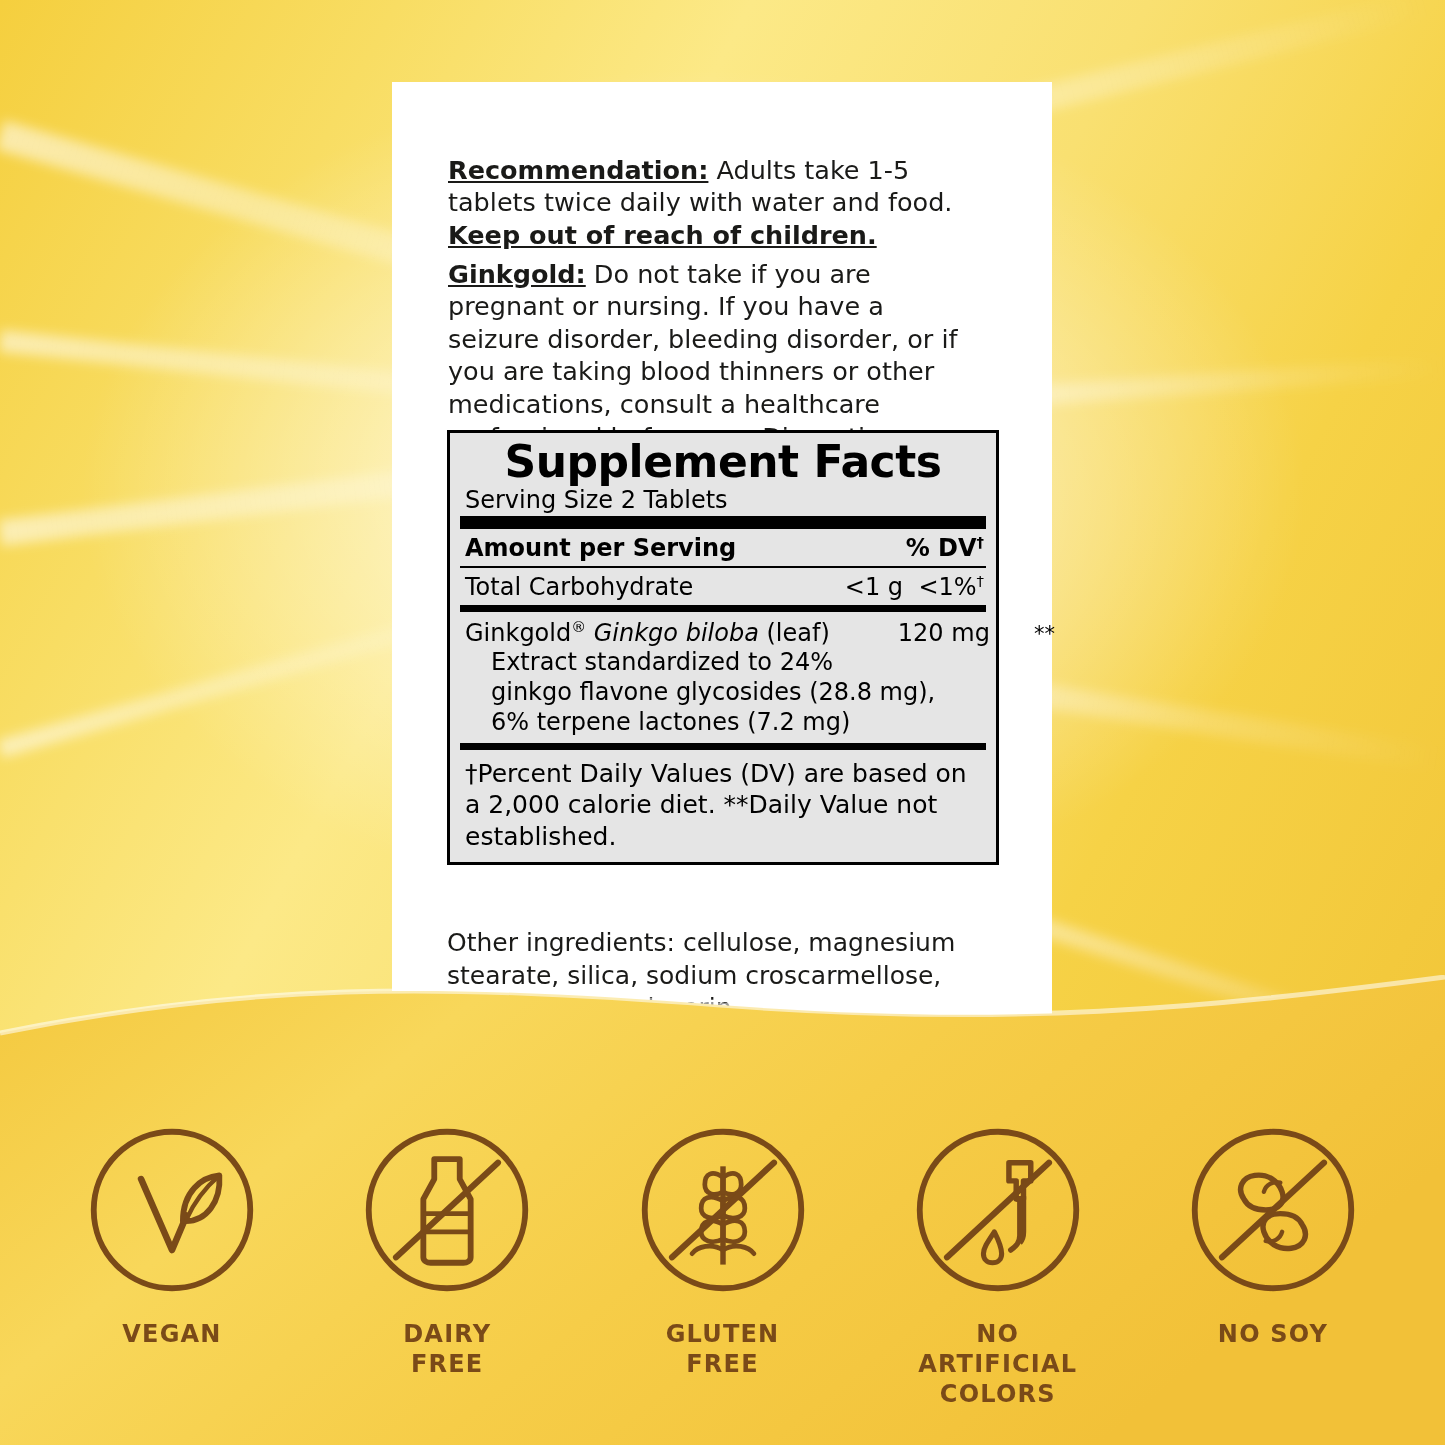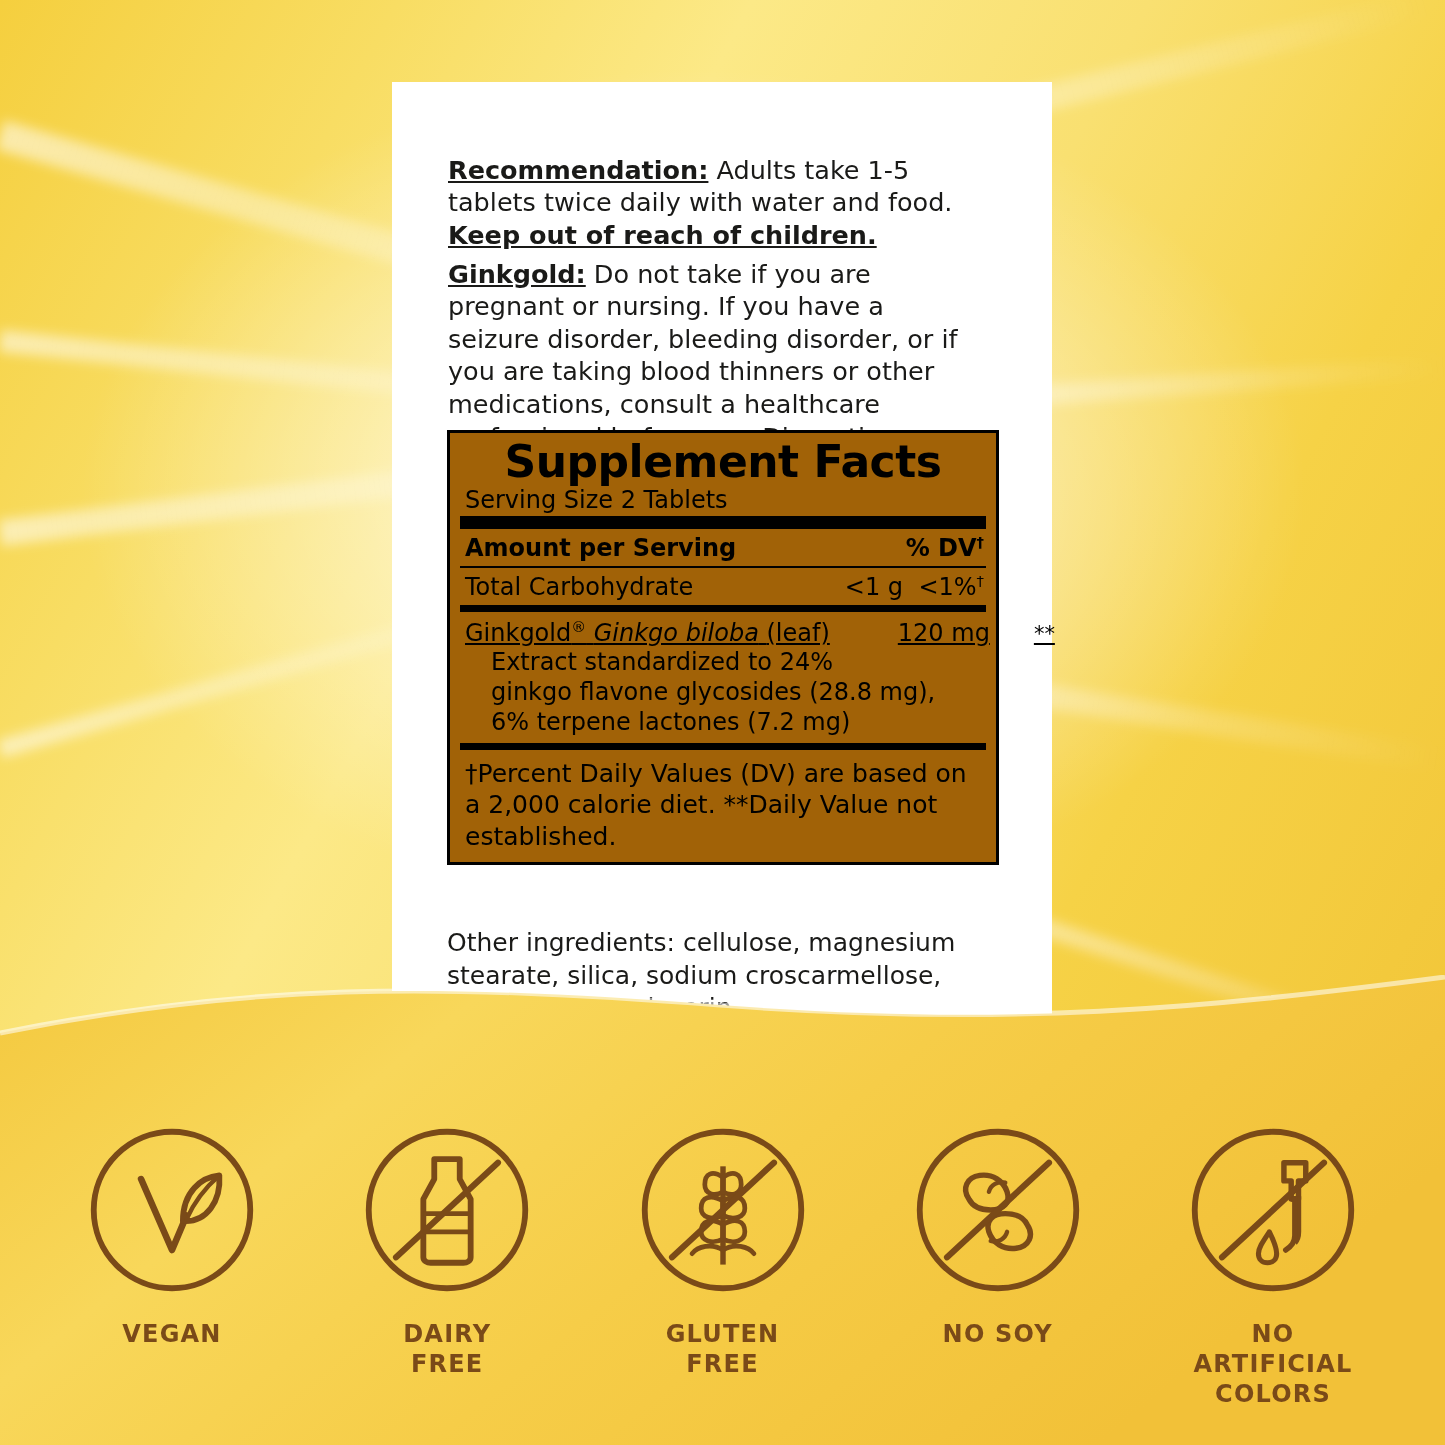--- a/index.html
+++ b/index.html
@@ -73,21 +73,21 @@
   .bold { font-weight: bold; text-decoration: underline; }
 
   
   #sf-box {
     position: absolute;
     left: 55px;
     top: 348px;
     width: 552px;
     border: 3px solid #000;
     box-sizing: border-box;
-    background: #a16207;
+    background: #e5e5e5;
     padding: 0 0 0 0;
   }
   #sf-title {
     font-size: 44px;
     font-weight: bold;
     letter-spacing: -0.5px;
     text-align: center;
     margin: 6px 10px 0 10px;
     color: #000;
     line-height: 1.05;
@@ -120,21 +120,20 @@
   #sf-ingredient {
     margin: 0 12px 0 15px;
     padding: 6px 0 6px 0;
     font-size: 24px;
     color: #000;
   }
   #sf-ing-top {
     display: flex;
     justify-content: flex-start;
     align-items: baseline;
-    text-decoration: underline;
   }
   #sf-ing-name { flex: 0 0 auto; }
   #sf-ing-amt { margin-left: 68px; white-space: nowrap; }
   #sf-ing-dv { margin-left: 44px; font-size: 21px; }
   #sf-ing-detail {
     margin-left: 26px;
     line-height: 1.25;
   }
   em { font-style: italic; }
   sup { font-size: 0.62em; vertical-align: super; }
@@ -306,35 +305,35 @@
       <path d="M50 72 C56 68 64 70 67 74" fill="none" stroke="#7a4a18" stroke-width="2.6" stroke-linecap="round"></path>
       <line x1="22" y1="76" x2="78" y2="24" stroke="#7a4a18" stroke-width="3.4" stroke-linecap="round"></line>
     </svg>
     <div class="caption" style="white-space:pre-line">GLUTEN
 FREE</div>
   </div>
 
   <div class="badge">
     <svg class="glyph" viewBox="0 0 100 100">
       <circle cx="50" cy="50" r="43" fill="none" stroke="#7a4a18" stroke-width="3.2"></circle>
+      <path d="M56 24 L68 24 L68 34 L64 34 L64 44 L60 44 L60 34 L56 34 Z" fill="none" stroke="#7a4a18" stroke-width="3" stroke-linejoin="round"></path>
+      <path d="M60 44 L64 44 L64 62 C64 66 62 68 62 68 L62 68" fill="none" stroke="#7a4a18" stroke-width="3"></path>
+      <path d="M62 44 L62 64 C62 68 60 70 57 72" fill="none" stroke="#7a4a18" stroke-width="3" stroke-linecap="round"></path>
+      <path d="M48 62 C44 68 42 71 42 74 C42 77 44 79 47 79 C50 79 52 77 52 74 C52 71 51 68 48 62 Z" fill="none" stroke="#7a4a18" stroke-width="2.8" stroke-linejoin="round"></path>
+      <line x1="22" y1="76" x2="78" y2="24" stroke="#7a4a18" stroke-width="3.4" stroke-linecap="round"></line>
+    </svg>
+    <div class="caption" style="white-space:pre-line">NO ARTIFICIAL
+COLORS</div>
+  </div>
+
+  <div class="badge">
+    <svg class="glyph" viewBox="0 0 100 100">
+      <circle cx="50" cy="50" r="43" fill="none" stroke="#7a4a18" stroke-width="3.2"></circle>
       <path d="M34 44 C30 38 33 32 40 31 C47 30 53 34 55 40 C57 46 53 50 46 50 C40 50 36 48 34 44 Z" fill="none" stroke="#7a4a18" stroke-width="3" stroke-linejoin="round"></path>
       <path d="M45 40 C46 36 50 34 54 35" fill="none" stroke="#7a4a18" stroke-width="2.4" stroke-linecap="round"></path>
       <path d="M66 58 C70 64 67 70 60 71 C53 72 47 68 45 62 C43 56 47 52 54 52 C60 52 64 54 66 58 Z" fill="none" stroke="#7a4a18" stroke-width="3" stroke-linejoin="round"></path>
       <path d="M55 62 C54 66 50 68 46 67" fill="none" stroke="#7a4a18" stroke-width="2.4" stroke-linecap="round"></path>
       <line x1="22" y1="76" x2="78" y2="24" stroke="#7a4a18" stroke-width="3.4" stroke-linecap="round"></line>
     </svg>
     <div class="caption">NO SOY</div>
   </div>
 
-  <div class="badge">
-    <svg class="glyph" viewBox="0 0 100 100">
-      <circle cx="50" cy="50" r="43" fill="none" stroke="#7a4a18" stroke-width="3.2"></circle>
-      <path d="M56 24 L68 24 L68 34 L64 34 L64 44 L60 44 L60 34 L56 34 Z" fill="none" stroke="#7a4a18" stroke-width="3" stroke-linejoin="round"></path>
-      <path d="M60 44 L64 44 L64 62 C64 66 62 68 62 68 L62 68" fill="none" stroke="#7a4a18" stroke-width="3"></path>
-      <path d="M62 44 L62 64 C62 68 60 70 57 72" fill="none" stroke="#7a4a18" stroke-width="3" stroke-linecap="round"></path>
-      <path d="M48 62 C44 68 42 71 42 74 C42 77 44 79 47 79 C50 79 52 77 52 74 C52 71 51 68 48 62 Z" fill="none" stroke="#7a4a18" stroke-width="2.8" stroke-linejoin="round"></path>
-      <line x1="22" y1="76" x2="78" y2="24" stroke="#7a4a18" stroke-width="3.4" stroke-linecap="round"></line>
-    </svg>
-    <div class="caption" style="white-space:pre-line">NO ARTIFICIAL
-COLORS</div>
-  </div>
-
 </div>
 
 </body></html>

